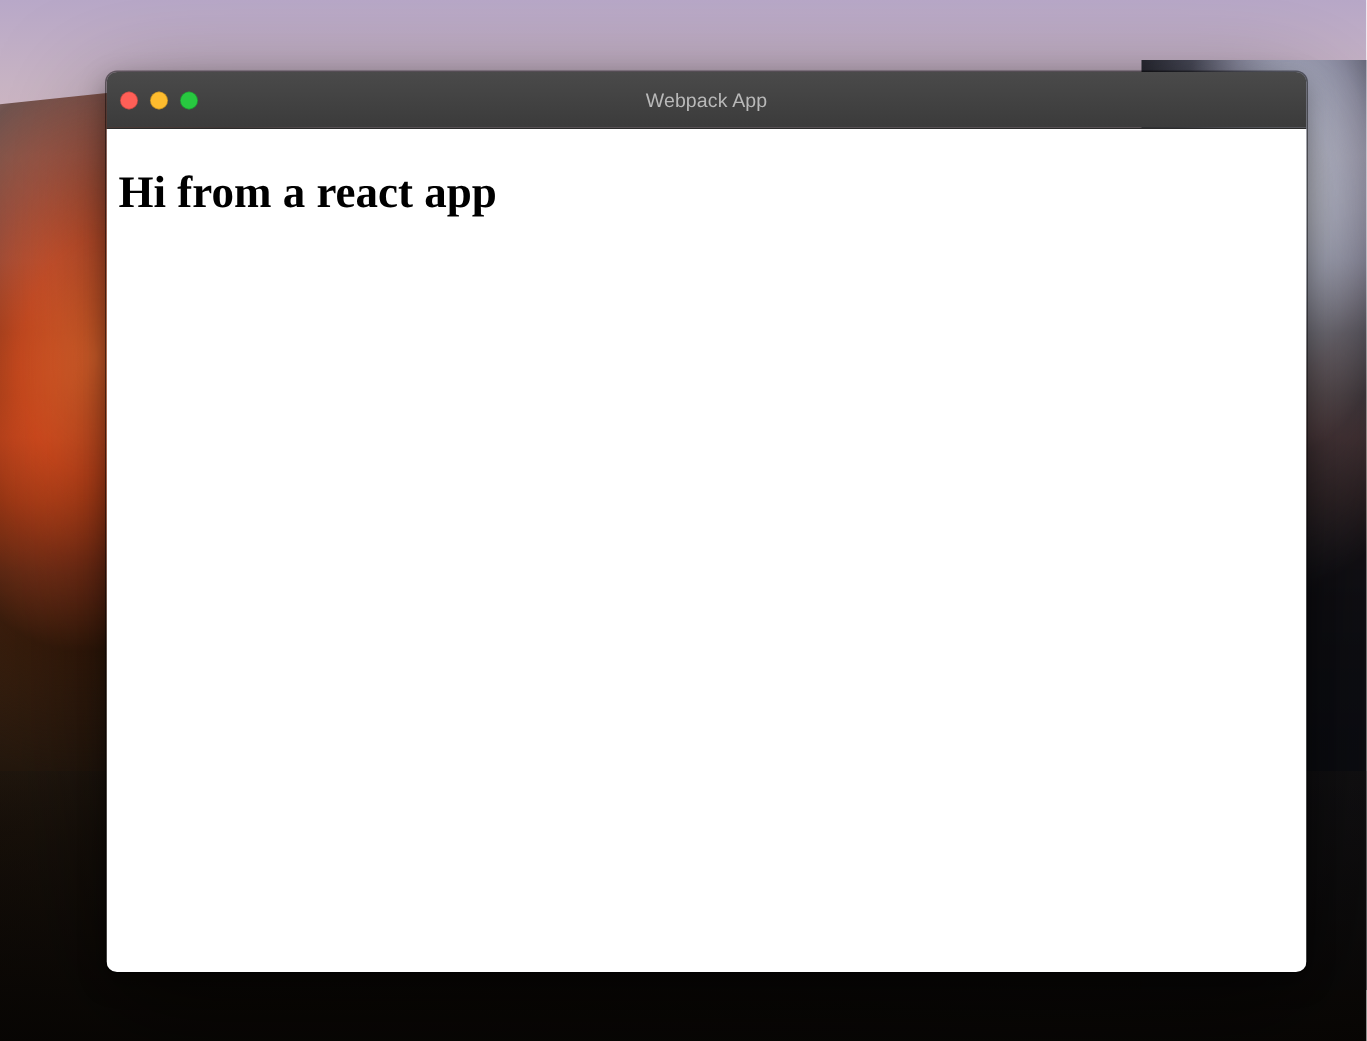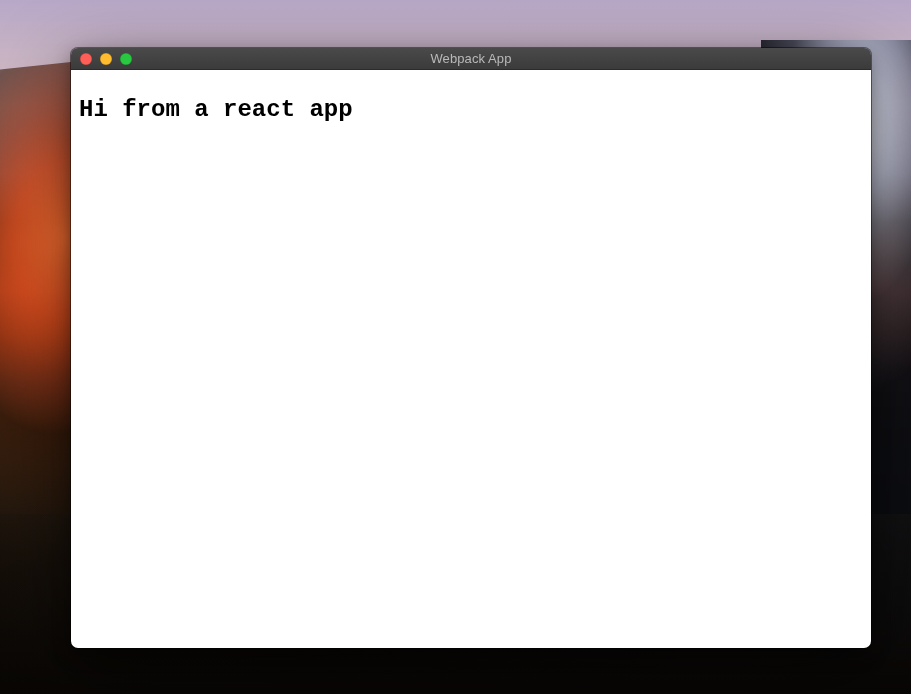--- a/index.html
+++ b/index.html
@@ -109,21 +109,21 @@
         0 0 0 1px rgba(0,0,0,0.45),
         0 22px 70px rgba(0,0,0,0.55),
         0 6px 18px rgba(0,0,0,0.35);
       z-index: 10;
       display: flex;
       flex-direction: column;
     }
 
     
     .title-bar {
-      height: 22px;
+      height: 38px;
       background: linear-gradient(180deg, #4a4a4a 0%, #3b3b3b 100%);
       display: flex;
       align-items: center;
       position: relative;
       flex-shrink: 0;
       border-bottom: 1px solid #2b2b2b;
     }
 
     .traffic-lights {
       display: flex;
@@ -157,22 +157,22 @@
     }
 
     
     .window-content {
       flex: 1;
       background: #ffffff;
       padding: 8px;
     }
 
     .page-heading {
-      font-family: Liberation Mono, monospace;
-      font-size: 24px;
+      font-family: Liberation Serif, serif;
+      font-size: 30px;
       font-weight: 700;
       color: #000;
       margin: 18px 0 0 0;
     }
   </style>
 </head>
 <body>
 
 <div class="desktop-background"></div>
 <div class="mountain-overlay"></div>

